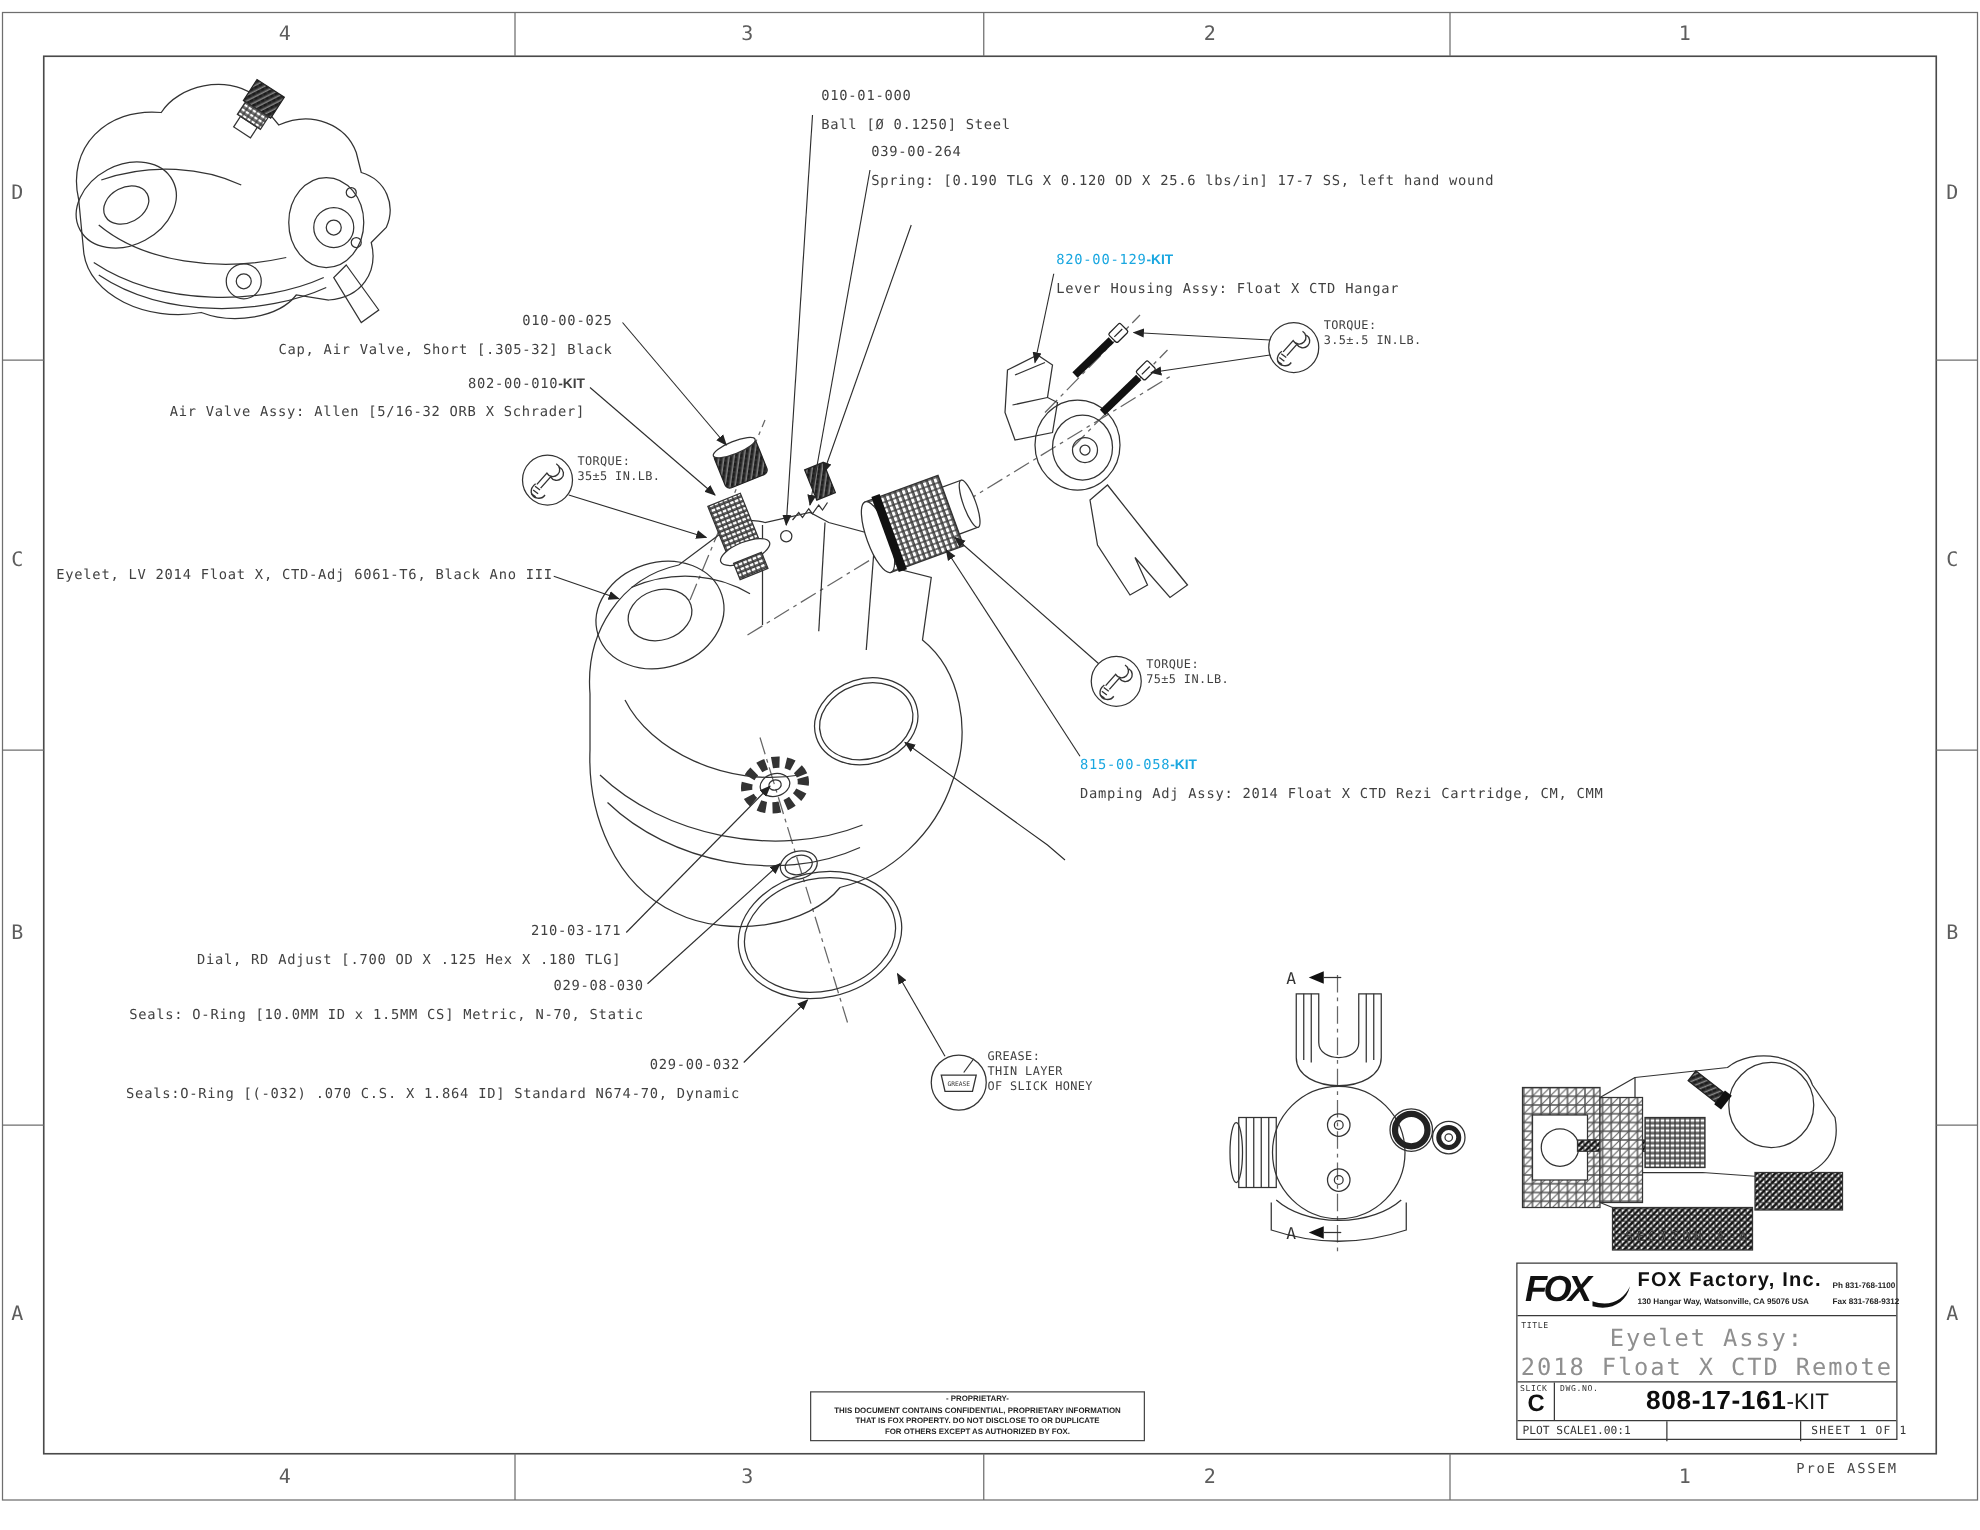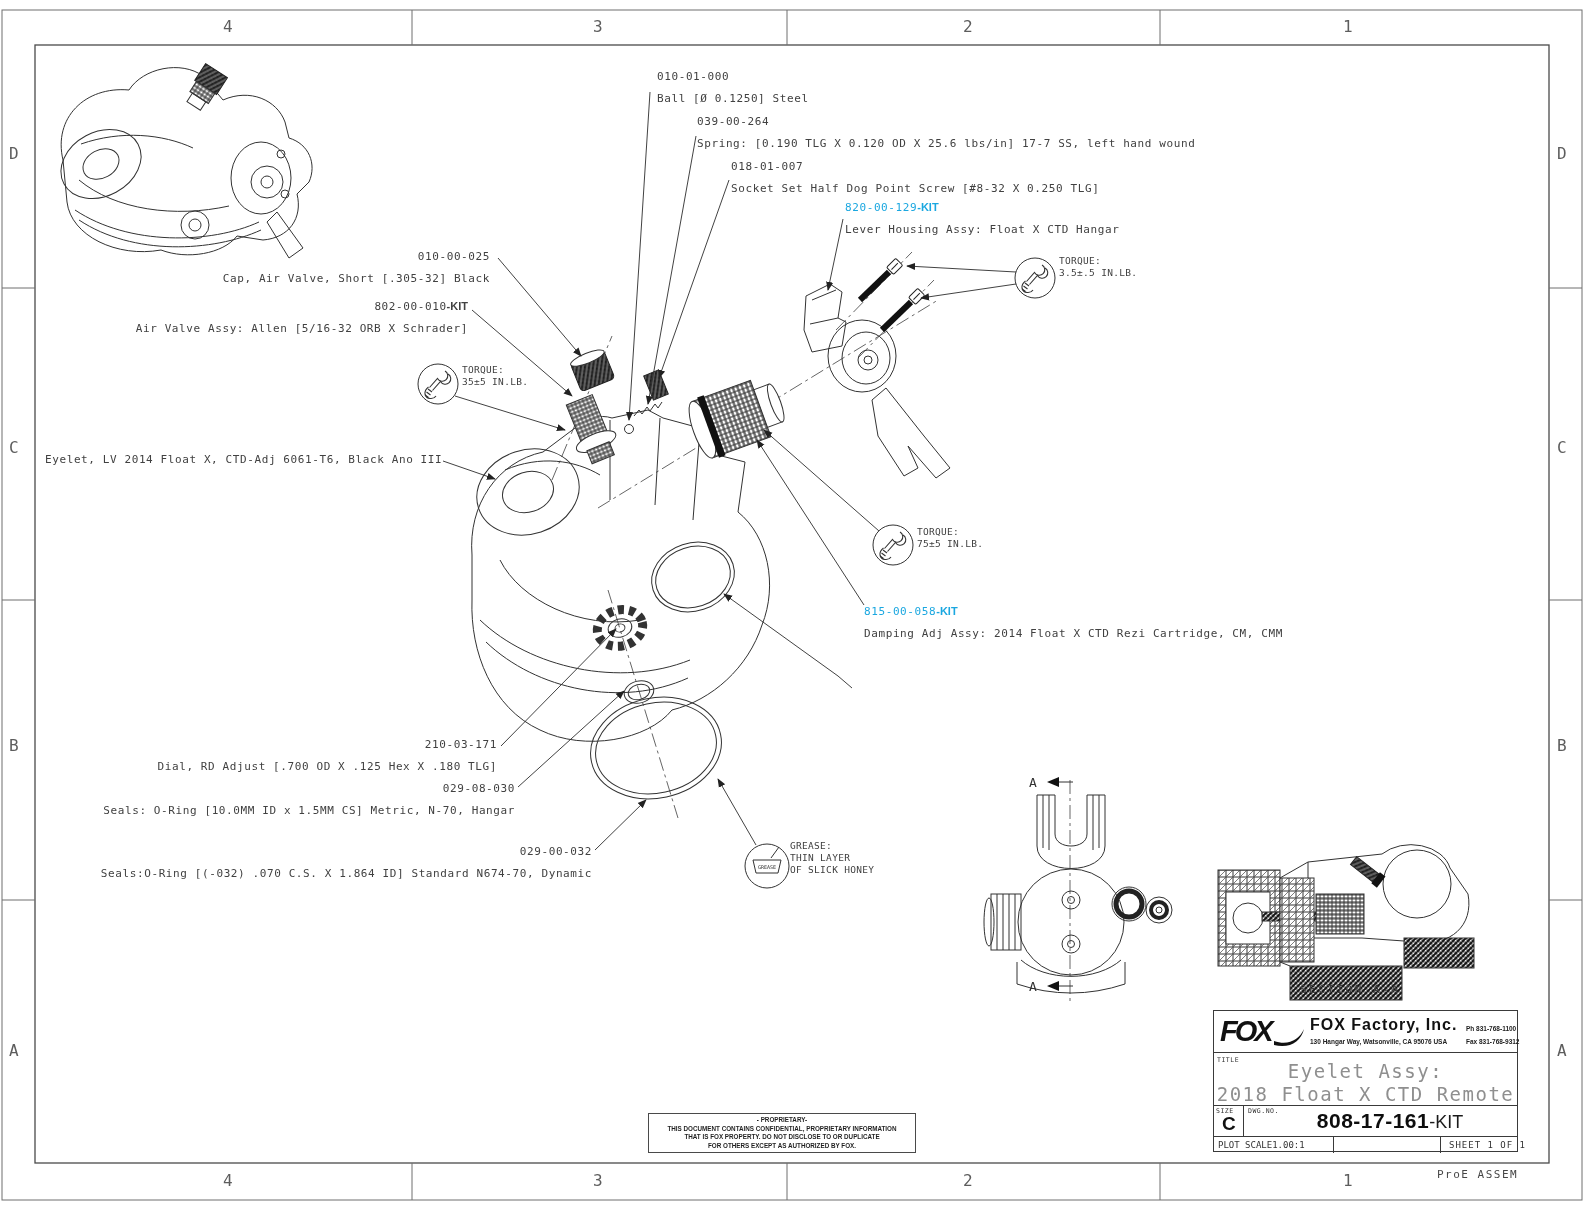--- a/index.html
+++ b/index.html
@@ -332,24 +332,20 @@
   <div class="zn" style="left:1557px; top:1041px;">A</div>
 
   <div class="co" style="left:657px; top:70px;">
     <div class="pn"><span>010-01-000</span><span class="kit"></span></div>
     <div class="pd">Ball [Ø 0.1250] Steel</div>
   </div>
   <div class="co" style="left:697px; top:115px;">
     <div class="pn"><span>039-00-264</span><span class="kit"></span></div>
     <div class="pd">Spring: [0.190 TLG X 0.120 OD X 25.6 lbs/in] 17-7 SS, left hand wound</div>
   </div>
-  <div class="co" style="left:731px; top:160px;">
-    <div class="pn"><span>018-01-007</span><span class="kit"></span></div>
-    <div class="pd">Socket Set Half Dog Point Screw [#8-32 X 0.250 TLG]</div>
-  </div>
   <div class="co blue" style="left:845px; top:201px;">
     <div class="pn"><span>820-00-129</span><span class="kit">-KIT</span></div>
     <div class="pd">Lever Housing Assy: Float X CTD Hangar</div>
   </div>
   <div class="co r" style="right:1094px; top:250px;">
     <div class="pn"><span>010-00-025</span><span class="kit"></span></div>
     <div class="pd">Cap, Air Valve, Short [.305-32] Black</div>
   </div>
   <div class="co r" style="right:1116px; top:300px;">
     <div class="pn"><span>802-00-010</span><span class="kit">-KIT</span></div>
@@ -359,21 +355,21 @@
   <div class="co blue" style="left:864px; top:605px;">
     <div class="pn"><span>815-00-058</span><span class="kit">-KIT</span></div>
     <div class="pd">Damping Adj Assy: 2014 Float X CTD Rezi Cartridge, CM, CMM</div>
   </div>
   <div class="co r" style="right:1087px; top:738px;">
     <div class="pn"><span>210-03-171</span><span class="kit"></span></div>
     <div class="pd">Dial, RD Adjust [.700 OD X .125 Hex X .180 TLG]</div>
   </div>
   <div class="co r" style="right:1069px; top:782px;">
     <div class="pn"><span>029-08-030</span><span class="kit"></span></div>
-    <div class="pd">Seals: O-Ring [10.0MM ID x 1.5MM CS] Metric, N-70, Hangar</div>
+    <div class="pd">Seals: O-Ring [10.0MM ID x 1.5MM CS] Metric, N-70, Static</div>
   </div>
   <div class="co r" style="right:992px; top:845px;">
     <div class="pn"><span>029-00-032</span><span class="kit"></span></div>
     <div class="pd">Seals:O-Ring [(-032) .070 C.S. X 1.864 ID] Standard N674-70, Dynamic</div>
   </div>
 
   <div class="tq" style="left:462px; top:364px;">
     <div>TORQUE:</div>
       <div>35±5 IN.LB.</div>
   </div>
@@ -402,21 +398,21 @@
       <div class="company">FOX Factory, Inc.</div>
       <div class="addr">130 Hangar Way, Watsonville, CA 95076 USA</div>
       <div class="ph">Ph 831-768-1100</div>
       <div class="fx">Fax 831-768-9312</div>
     </div>
     <div class="lbl titlelbl">TITLE</div>
     <div class="t1">Eyelet Assy:</div>
     <div class="t2">2018 Float X CTD Remote</div>
     <div class="sizerow">
       <div class="sizecell">
-        <span class="lbl">SIZE</span>
+        <span class="lbl">SLICK</span>
         <span class="big">C</span>
       </div>
       <span class="lbl dwglbl">DWG.NO.</span>
       <div class="dwgnum">
         <span class="n">808-17-161</span><span class="s">-KIT</span>
       </div>
     </div>
     <div class="botrow">
       <div class="plot">
         <span>PLOT SCALE</span><span>1.00:1</span>

